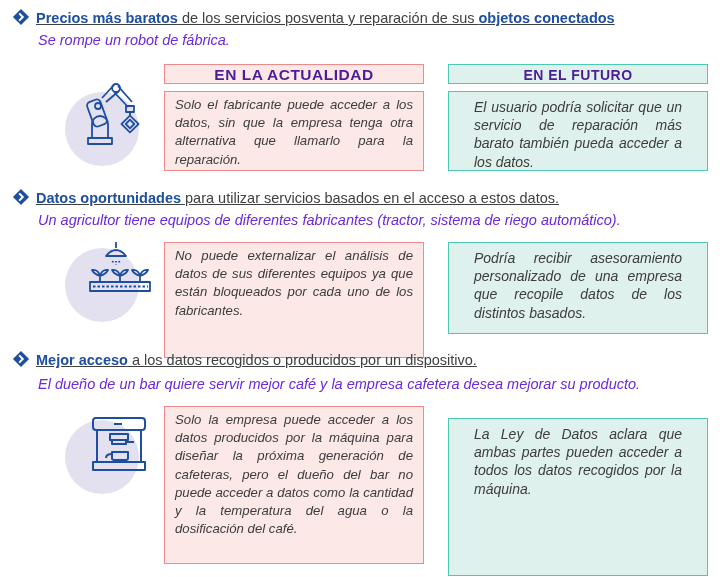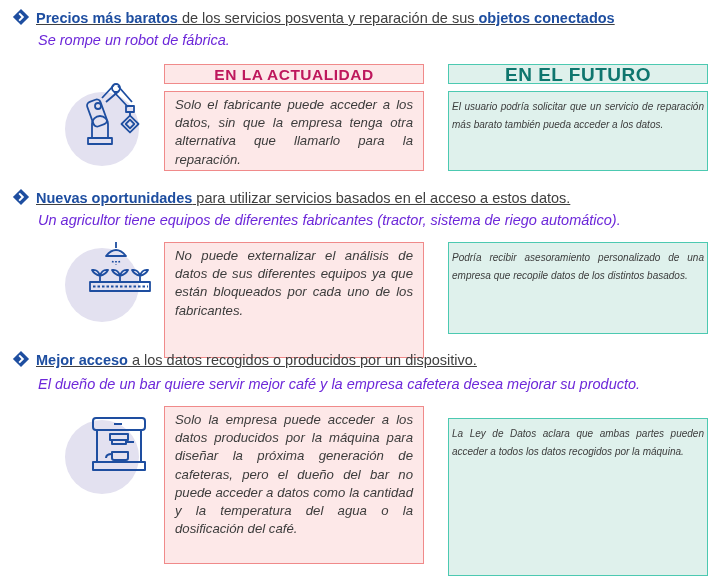--- a/index.html
+++ b/index.html
@@ -5,27 +5,27 @@
   html, body { margin:0; padding:0; background:#ffffff; }
   body { width:722px; height:577px; position:relative; overflow:hidden;
          font-family:"Liberation Sans", "DejaVu Sans", sans-serif; color:#3c3c3c; }
   .heading { position:absolute; left:12px; font-size:14.5px; line-height:18px; white-space:nowrap; color:#404040;text-decoration:underline; }
   .heading .bullet { display:inline-block; width:18px; height:18px; vertical-align:-3px; margin-right:6px; }
   .heading b { color:#1e4ea0; font-weight:bold; }
   .example { position:absolute; left:38px; font-size:14.5px; line-height:18px; font-style:italic; color:#6d28d9; white-space:nowrap; }
   .icon-circle { position:absolute; width:74px; height:74px; border-radius:50%; background:#e3e1f0; }
   .icon-svg { position:absolute; }
   .head-now { position:absolute; left:164px; width:260px; height:20px; background:#fde8e8; border:1.5px solid #f08a8a;
-              color:#be185d; font-weight:bold; font-size:15.5px; text-align:center; line-height:20px; letter-spacing:0.5px; box-sizing:border-box; }
+              color:#4c1d95; font-weight:bold; font-size:15.5px; text-align:center; line-height:20px; letter-spacing:0.5px; box-sizing:border-box; }
   .head-fut { position:absolute; left:448px; width:260px; height:20px; background:#dff1ec; border:1.5px solid #4cc9b1;
-              color:#0f766e; font-weight:bold; font-size:19px; text-align:center; line-height:20px; letter-spacing:0.5px; box-sizing:border-box; }
+              color:#4c1d95; font-weight:bold; font-size:14px; text-align:center; line-height:20px; letter-spacing:0.5px; box-sizing:border-box; }
   .box-now { position:absolute; left:164px; width:260px; background:#fde8e8; border:1.5px solid #f08a8a; box-sizing:border-box;
              padding:4px 10px; font-style:italic; font-size:13.2px; line-height:18.2px; color:#3c3c3c; text-align:justify; }
   .box-fut { position:absolute; left:448px; width:260px; background:#dff1ec; border:1.5px solid #4cc9b1; box-sizing:border-box;
-             padding:6px 3px; font-style:italic; font-size:10px; line-height:18.2px; color:#3c3c3c; text-align:justify; }
+             padding:6px 25px; font-style:italic; font-size:14px; line-height:18.2px; color:#3c3c3c; text-align:justify; }
 </style>
 </head>
 <body>
 
 <div>
   <div class="heading" style="top:8px;">
     <svg class="bullet" viewBox="0 0 20 20">
       <polygon points="10,1 19,10 10,19 1,10" fill="#1e4ea0"></polygon>
       <polyline points="8,6 12,10 8,14" fill="none" stroke="#fff" stroke-width="2.2"></polyline>
     </svg><b>Precios más baratos</b><span> de los servicios posventa y reparación de sus </span><b>objetos conectados</b>
@@ -53,21 +53,21 @@
   <div class="head-fut" style="top:64px;">EN EL FUTURO</div>
   <div class="box-now" style="top:91px;height:80px;">Solo el fabricante puede acceder a los datos, sin que la empresa tenga otra alternativa que llamarlo para la reparación.</div>
   <div class="box-fut" style="top:91px;height:80px;">El usuario podría solicitar que un servicio de reparación más barato también pueda acceder a los datos.</div>
 </div>
 
 <div>
   <div class="heading" style="top:188px;">
     <svg class="bullet" viewBox="0 0 20 20">
       <polygon points="10,1 19,10 10,19 1,10" fill="#1e4ea0"></polygon>
       <polyline points="8,6 12,10 8,14" fill="none" stroke="#fff" stroke-width="2.2"></polyline>
-    </svg><b>Nuevas oportunidades</b><span> para utilizar servicios basados en el acceso a estos datos.</span>
+    </svg><b>Datos oportunidades</b><span> para utilizar servicios basados en el acceso a estos datos.</span>
   </div>
   <div class="example" style="top:211px;">Un agricultor tiene equipos de diferentes fabricantes (tractor, sistema de riego automático).</div>
 
   <div class="icon-circle" style="left:65px;top:248px;"></div>
   <svg class="icon-svg" style="left:86px;top:240px;" width="70" height="54" viewBox="0 0 70 54">
     <g fill="none" stroke="#1e4ea0" stroke-width="1.8" stroke-linejoin="round">
       <path d="M30 2 V8"></path>
       <path d="M20 16 Q30 4 40 16 Z"></path>
       <path d="M27 21 L26 24 M30 21 V25 M33 21 L34 24" stroke-dasharray="1.5 2"></path>
       <path d="M14 36 V42 M14 36 q-6 -2 -8 -6 q6 -1 8 6 q2 -7 8 -6 q-2 4 -8 6"></path>

